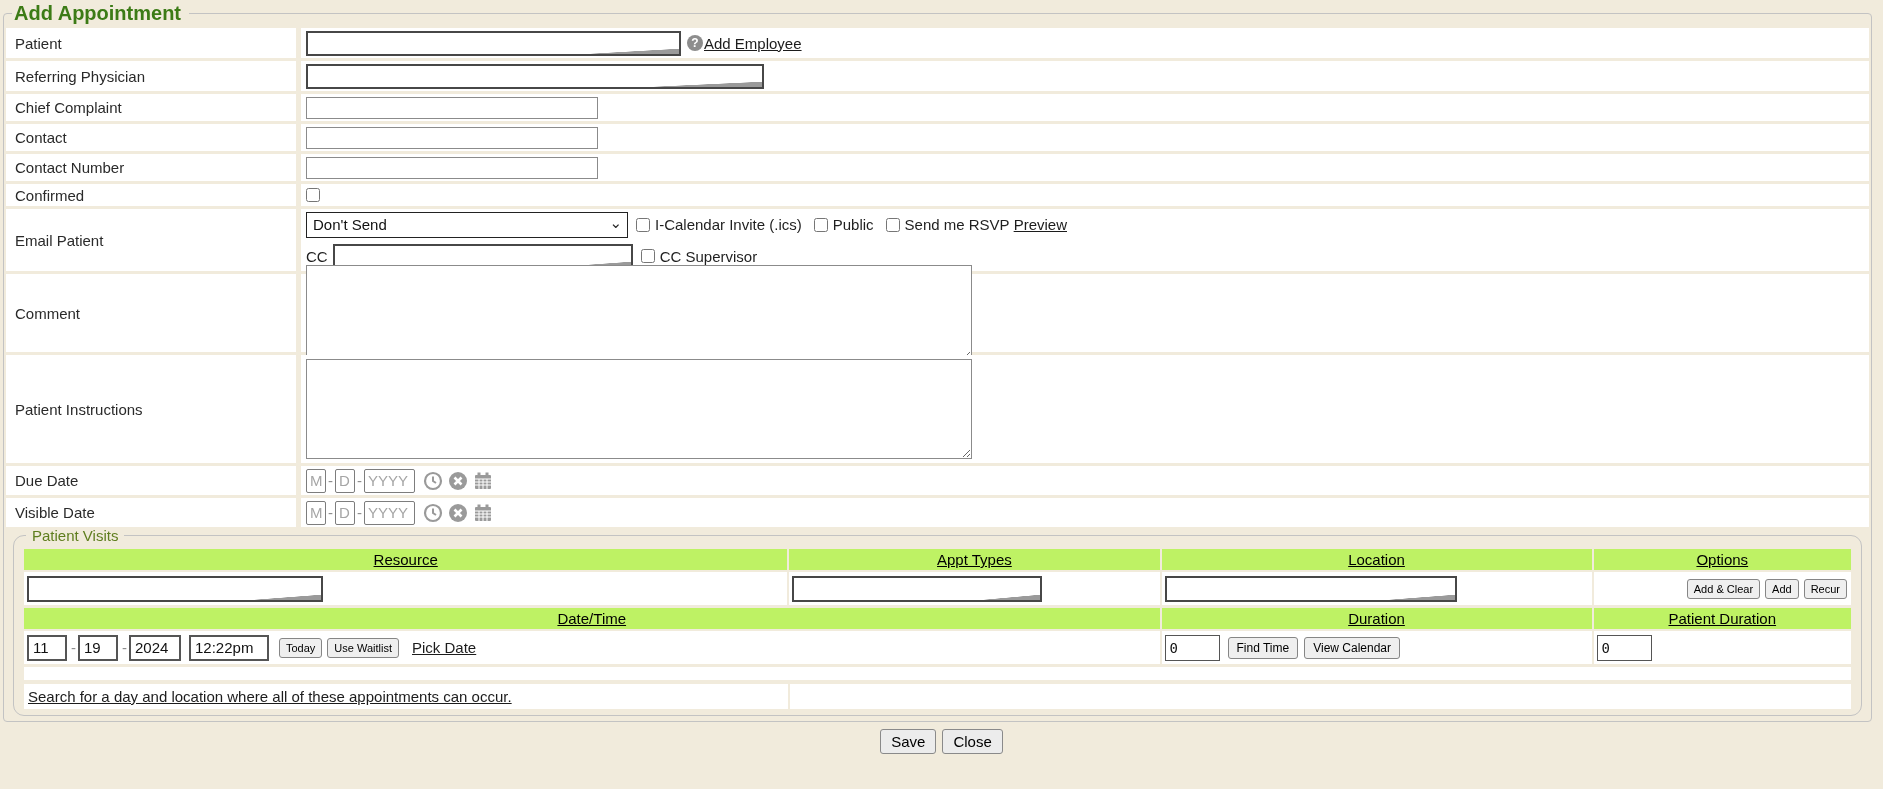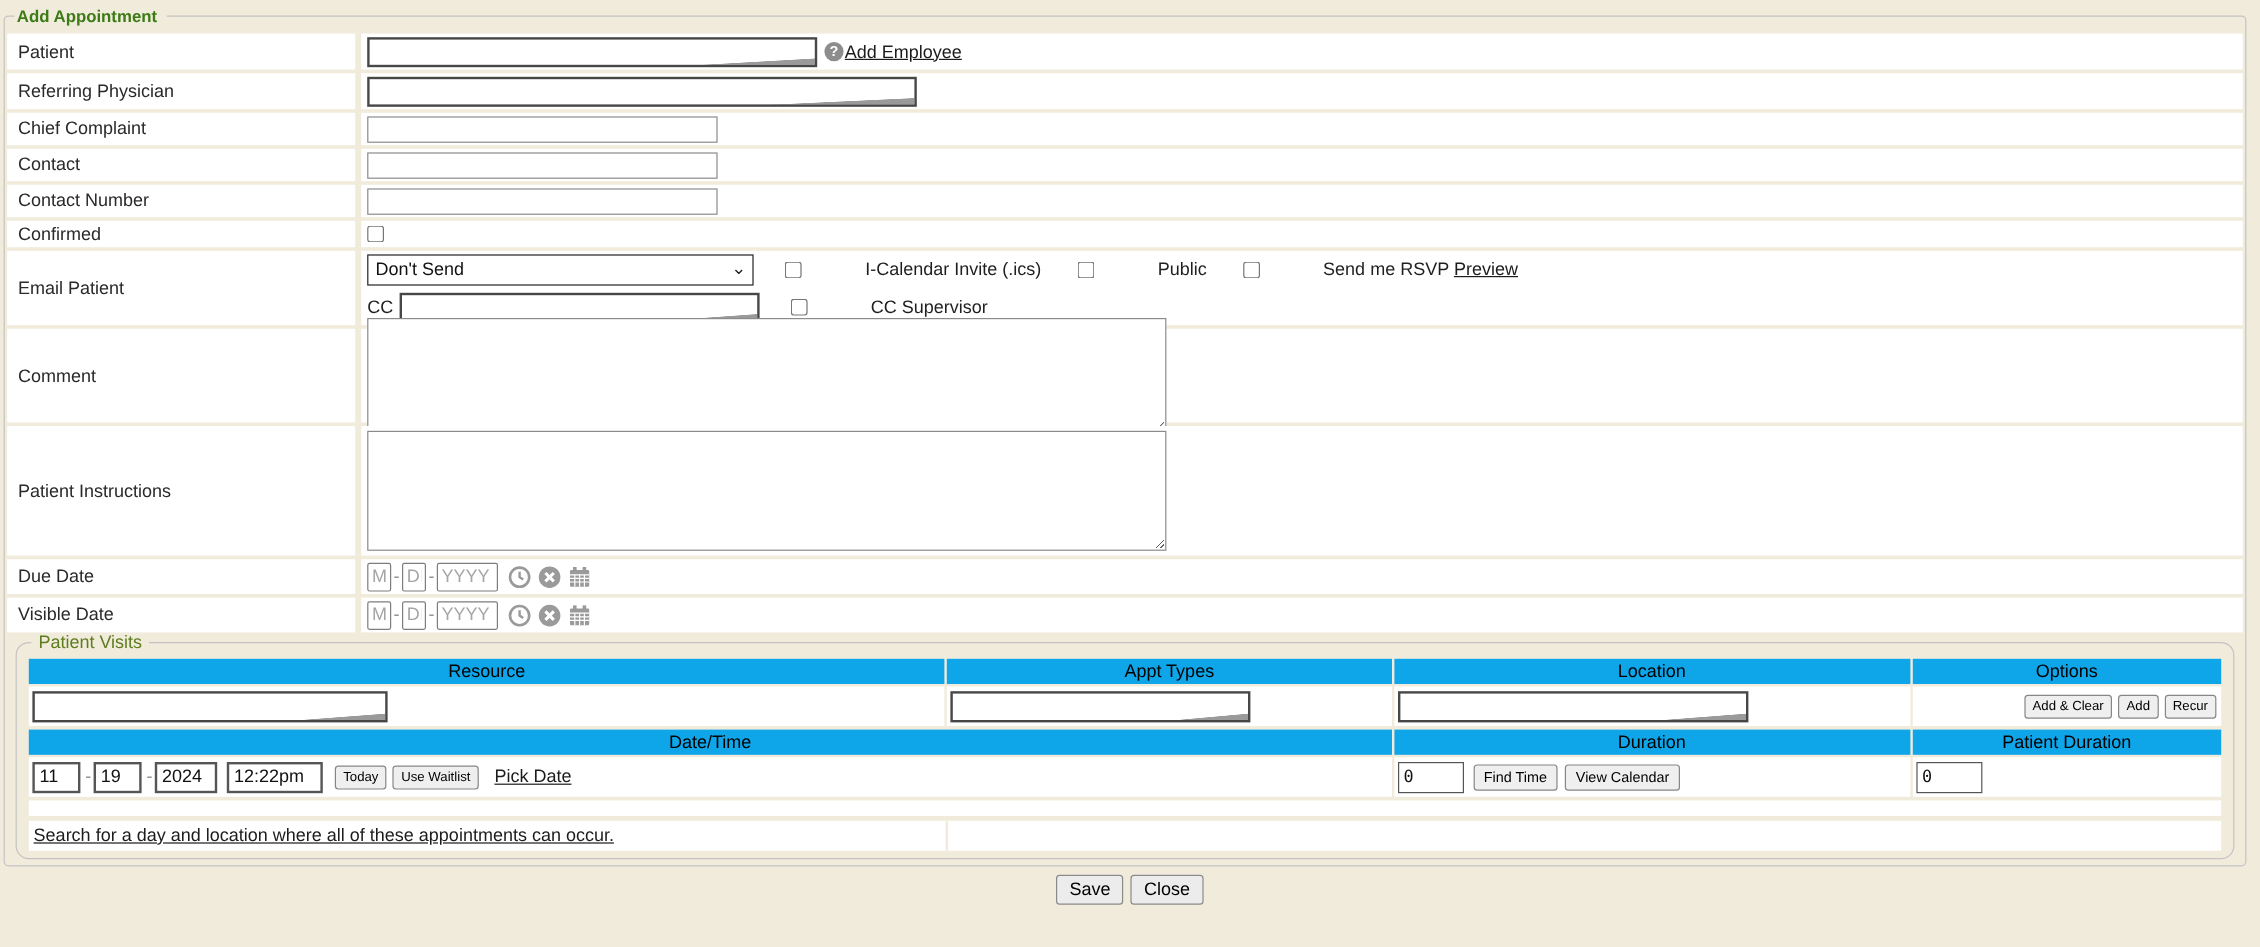--- a/index.html
+++ b/index.html
@@ -18,21 +18,21 @@
     padding: 0 2px 5px 2px;
     position: relative;
   }
   .outer-legend {
     position: relative;
     top: -11px;
     left: 6px;
     display: inline-block;
     background: #f1ebdc;
     padding: 0 8px 0 2px;
-    font-size: 14px;
+    font-size: 20px;
     font-weight: bold;
     color: #3c7b16;
     line-height: 20px;
   }
   .rows { margin-top: -6px; }
   .form-row { display: flex; gap: 5px; margin-bottom: 3px; }
   .label-cell {
     width: 290px; flex: 0 0 290px;
     background: #fff;
     display: flex; align-items: center;
@@ -72,21 +72,21 @@
   .email-select {
     width: 322px; height: 26px;
     border: 1px solid #222; background: #fff;
     -webkit-appearance: none; appearance: none;
     padding: 0 20px 0 6px; border-radius: 0;
   }
   .select-chevron {
     position: absolute; right: 6px; top: 2px;
     font-size: 15px; color: #222; pointer-events: none;
   }
-  .cb-group { display: flex; align-items: center; margin-left: 26px; gap: 48px; }
+  .cb-group { display: flex; align-items: center; margin-left: 8px; }
   .cb-label { margin-right: 4px; }
   .big-textarea {
     width: 666px; height: 96px;
     border: 1px solid #8b8b8b;
     resize: both; margin: 4px 0;
   }
   .ta2 { height: 100px; }
   .date-part { height: 24px; border: 1px solid #7d7d7d; padding: 0 3px; border-radius: 2px; }
   .date-part::placeholder { color: #a5a5a5; }
   .w36 { width: 20px; } .w51 { width: 51px; }
@@ -102,23 +102,24 @@
     padding: 0 10px 6px 10px;
   }
   .pv-legend {
     position: relative; top: -9px; left: 2px;
     display: inline-block; background: #f1ebdc;
     padding: 0 6px; color: #5e7d1e; font-size: 15px; line-height: 16px;
   }
   .pv-grid { display: grid; grid-template-columns: 765fr 371fr 431fr 258fr; gap: 2px; margin-top: -4px; }
   .pv-grid2 { display: grid; grid-template-columns: 1138fr 431fr 258fr; gap: 2px; margin-top: 3px; }
   .pv-head {
-    background: #0ea5e9; height: 21px;
+    background: #bef264; height: 21px;
     display: flex; align-items: center; justify-content: center;
     color: #000;
+    text-decoration: underline;
   }
   .pv-cell { background: #fff; height: 33px; display: flex; align-items: center; padding: 0 3px; }
   .pv-ac { height: 26px; }
   .res-input { width: 296px; } .appt-input { width: 250px; } .loc-input { width: 292px; }
   .small-btn {
     background: #efefef; border: 1px solid #868686; border-radius: 3px;
     font-size: 11px; padding: 3px 6px; margin-right: 5px; color: #000; cursor: pointer;
   }
   .mid-btn {
     background: #efefef; border: 1px solid #868686; border-radius: 3px;

